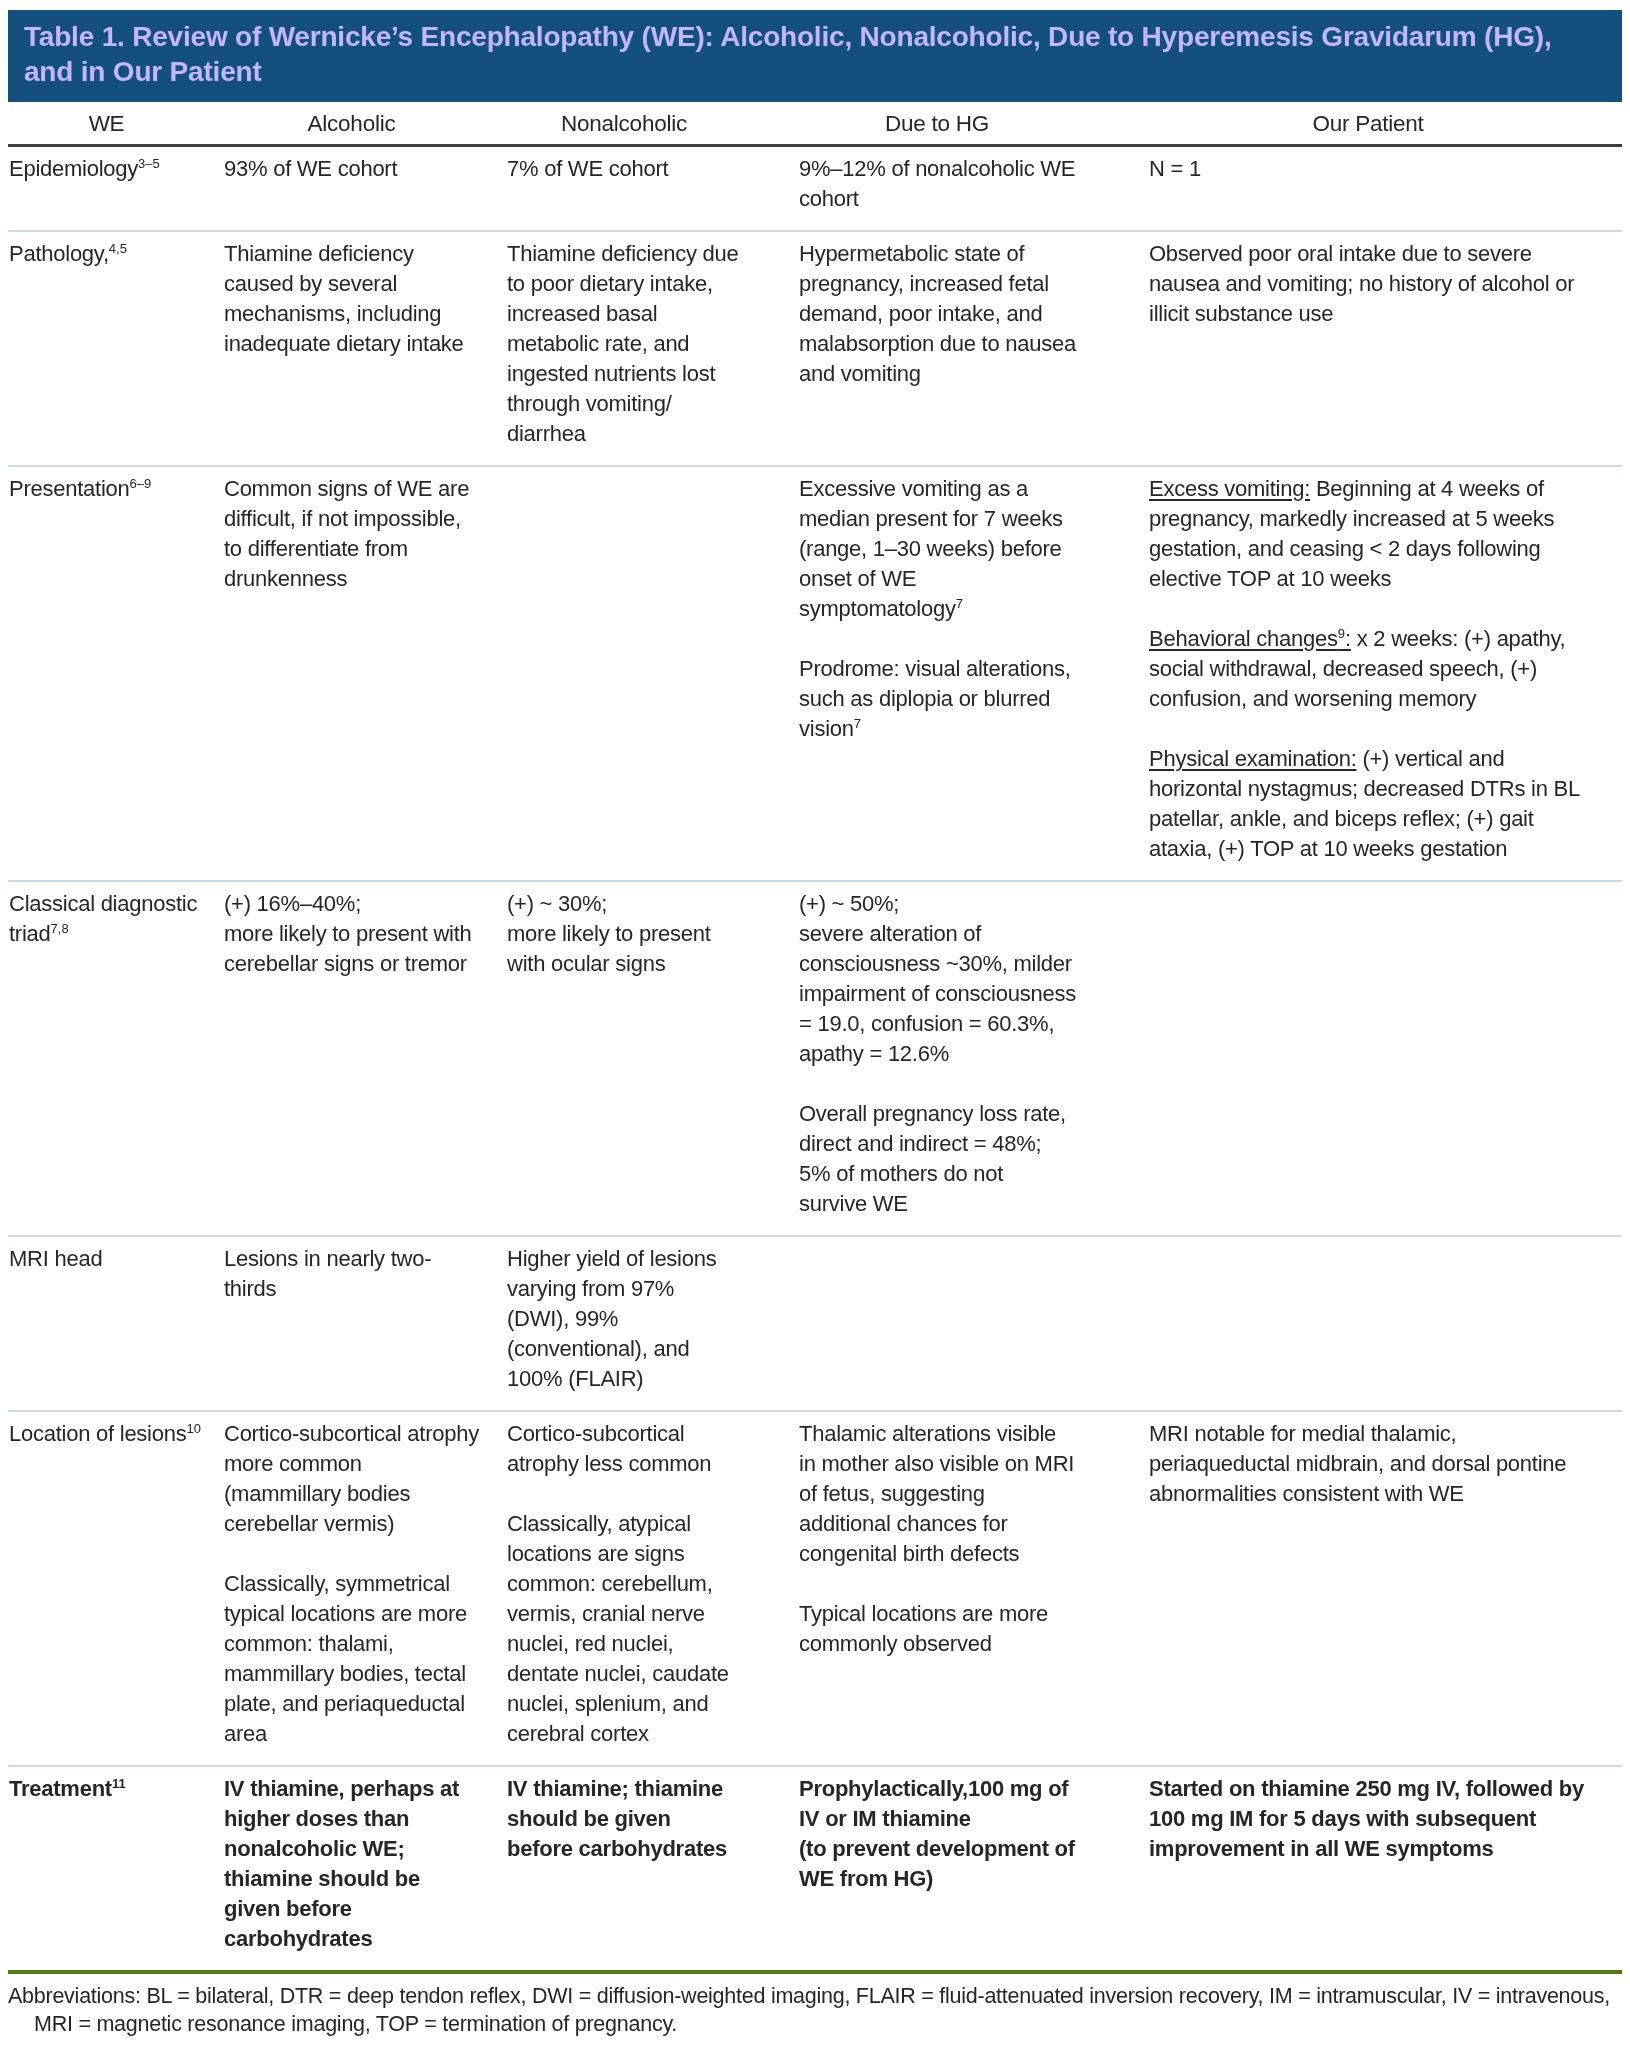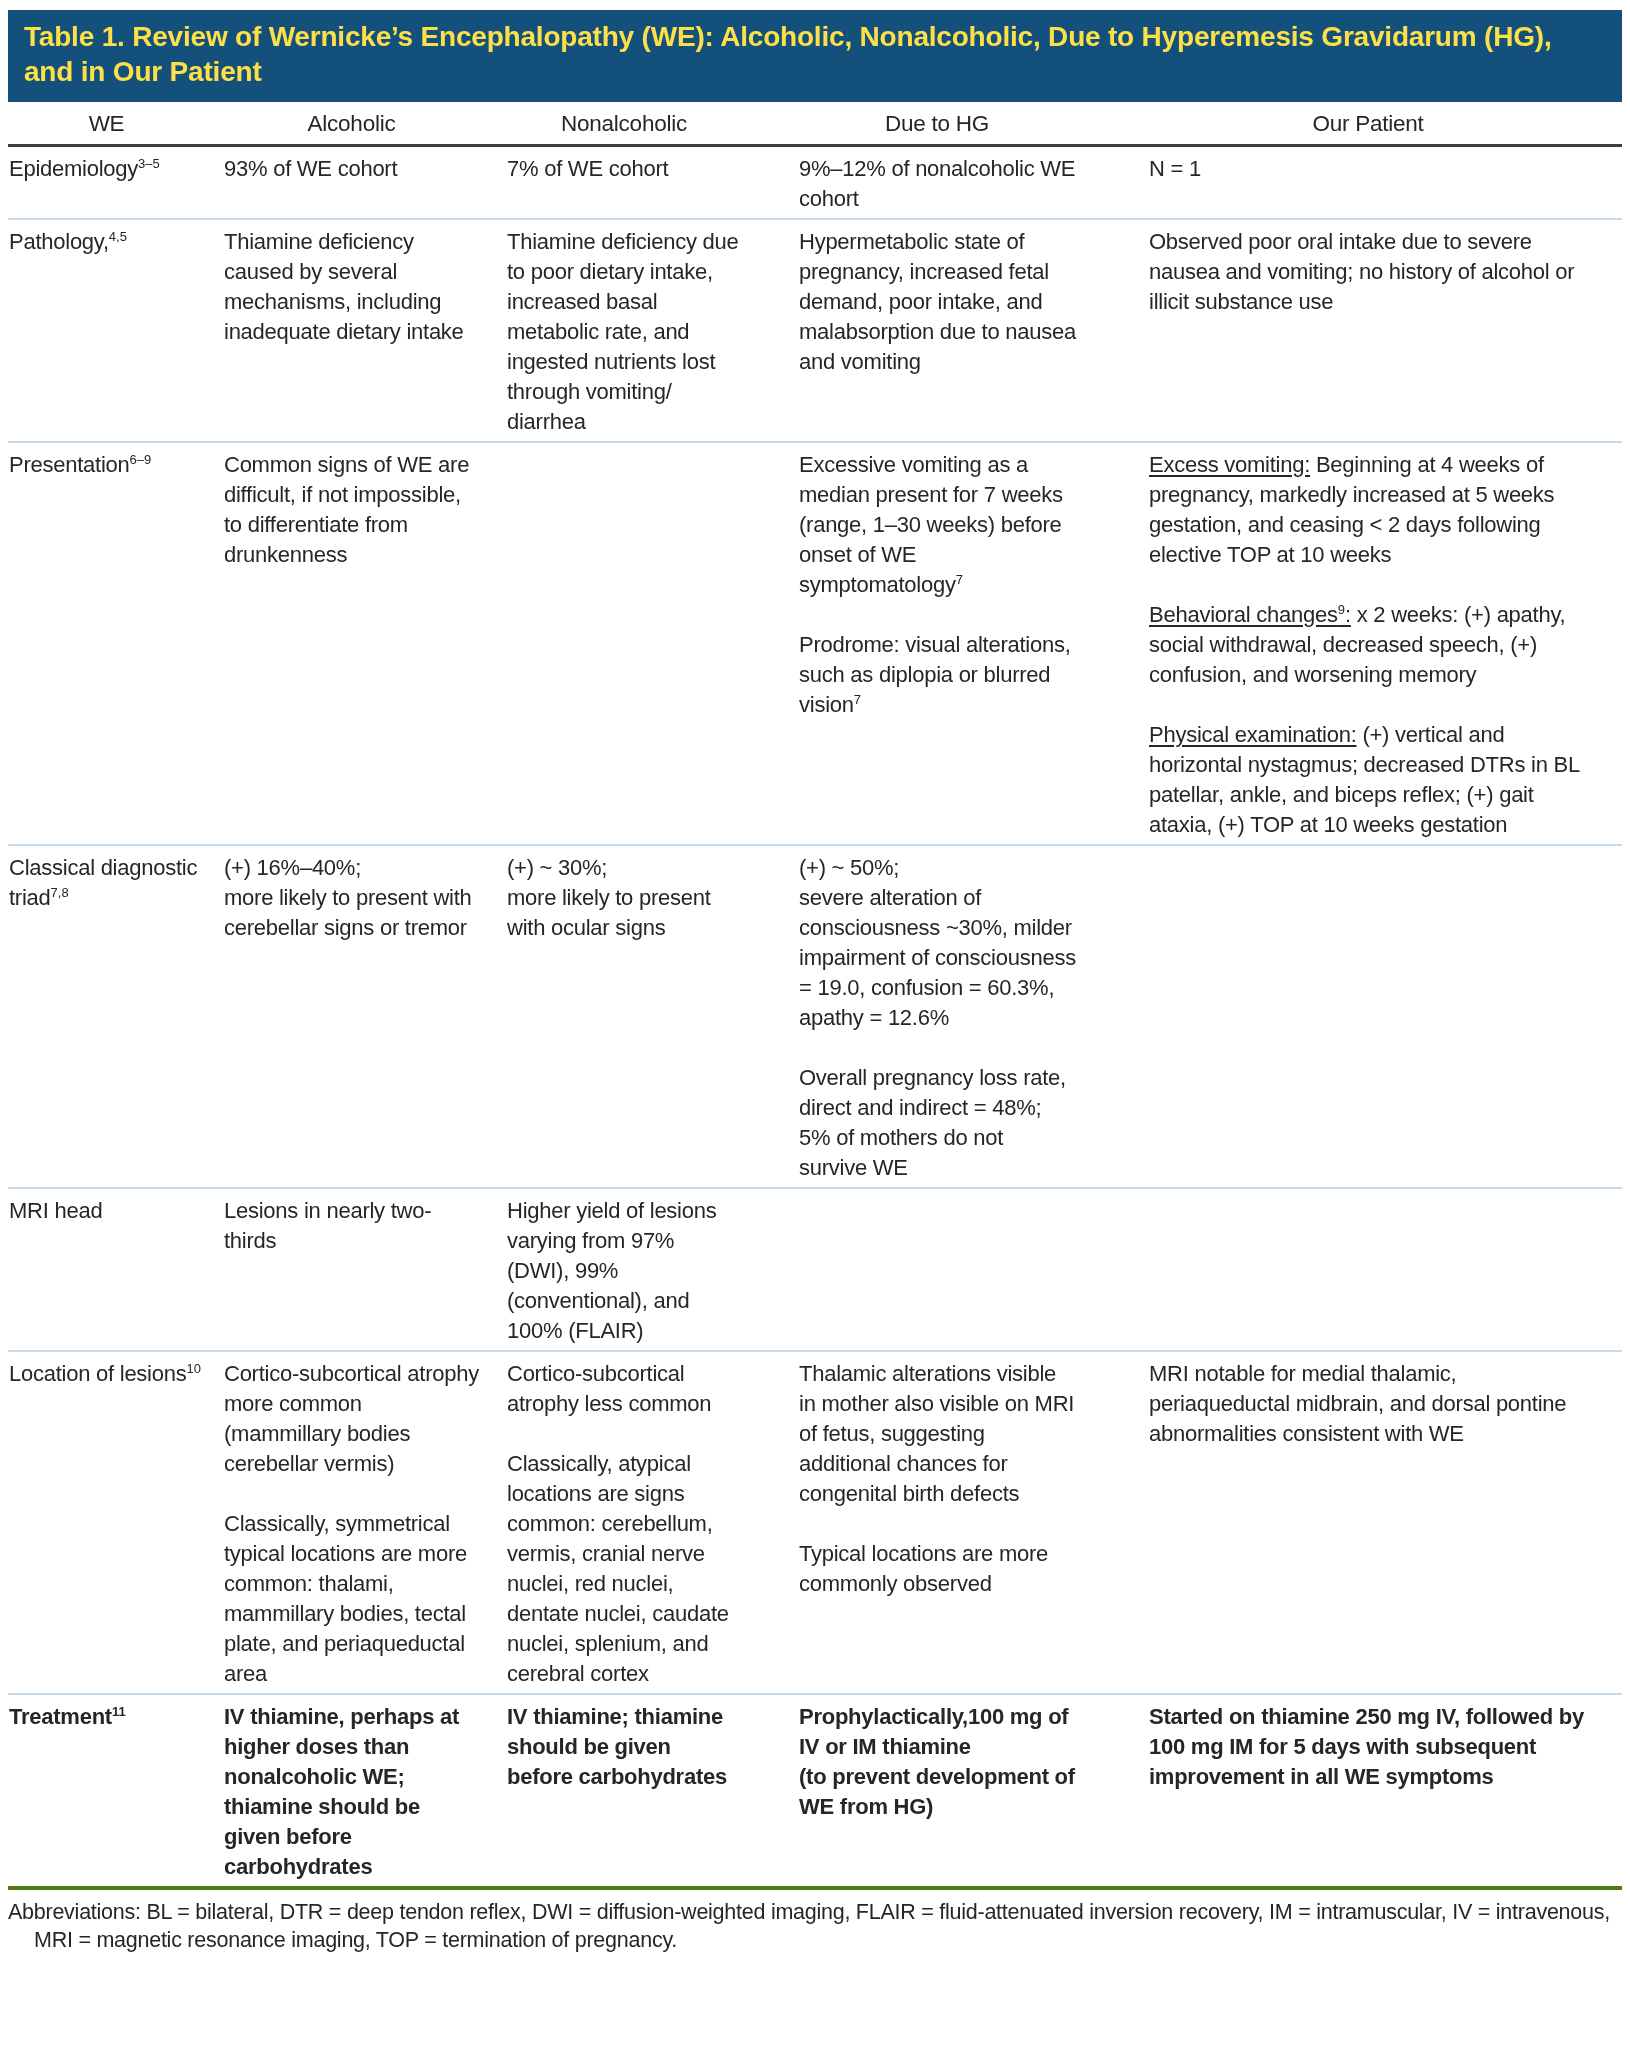--- a/index.html
+++ b/index.html
@@ -4,42 +4,42 @@
 <style>
   html,body { margin:0; padding:0; background:#ffffff; }
   body {
     width:1630px; height:2048px; overflow:hidden;
     font-family:"Liberation Sans","DejaVu Sans",sans-serif;
     color:#262626; letter-spacing:-0.25px;
   }
   .page { padding:10px 8px 0 8px; }
 
   .title-bar {
-    background:#14507c; color:#fde047; font-weight:bold;
+    background:#14507c; color:#c4b5fd; font-weight:bold;
     font-size:28px; line-height:35px; letter-spacing:-0.2px;
     padding:9px 24px 13px 16px;
   }
 
   table.we-table {
     width:100%; border-collapse:collapse; table-layout:fixed;
     margin-top:0;
   }
   col.c1{width:215px;} col.c2{width:283px;} col.c3{width:292px;}
   col.c4{width:350px;} col.c5{width:474px;}
 
   thead th {
     font-weight:normal; font-size:22.5px; 
     padding:9px 0 7px 0; border-bottom:3px solid #3d3d3d;
     vertical-align:bottom;
   }
   thead th:first-child { text-align:center; }
 
   tbody td {
     vertical-align:top; font-size:22px; line-height:30px;
-    padding-top:7px; padding-bottom:4px;
+    padding-top:7px; padding-bottom:16px;
     border-top:2px solid #c9dbe9;
   }
   tbody tr:first-child td { border-top:none; }
   tbody tr:last-child td { border-bottom:4px solid #4d7c0f;font-weight:bold; }
 
   th:nth-child(1), td:nth-child(1){ padding-right:18px; }
   th:nth-child(2), td:nth-child(2){ padding-right:26px; }
   th:nth-child(3), td:nth-child(3){ padding-right:56px; }
   th:nth-child(4), td:nth-child(4){ padding-right:72px; }
   th:nth-child(5), td:nth-child(5){ padding-right:34px; }

